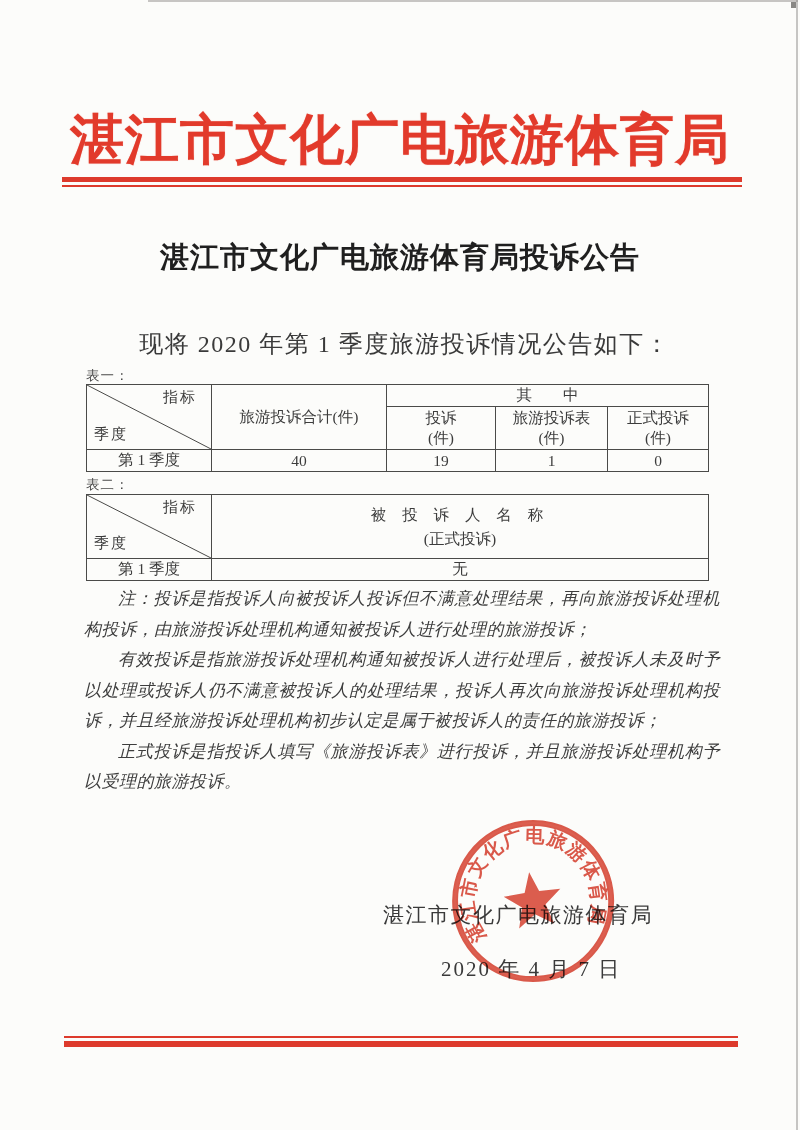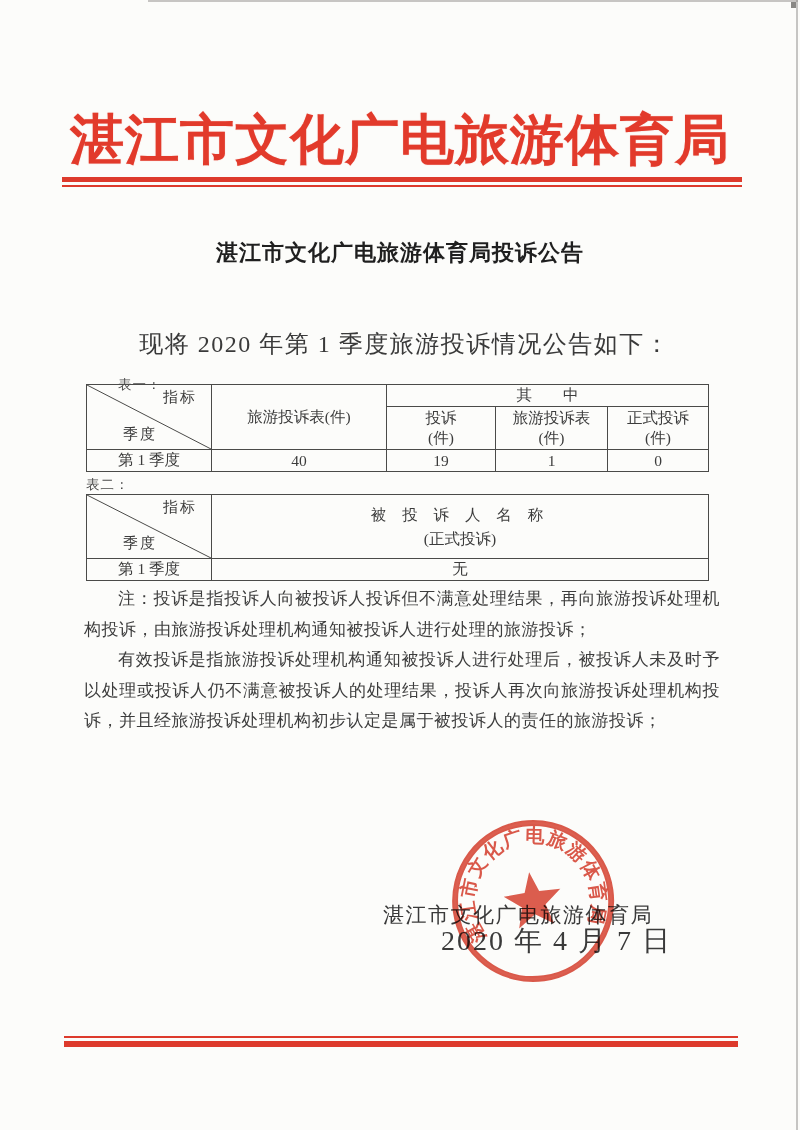--- a/index.html
+++ b/index.html
@@ -31,79 +31,79 @@
     white-space:nowrap;
   }
   .rule-top{position:absolute;left:62px;top:177px;width:680px;}
   .rule-top .thick{height:5px;background:#dd3a2c;}
   .rule-top .gap{height:3px;}
   .rule-top .thin{height:2px;background:#dd3a2c;}
 
   .doc-title{
     position:absolute;left:0;top:238px;width:100%;
     text-align:center;
-    font-size:22px;font-weight:700;
+    font-size:29px;font-weight:700;
     letter-spacing:1px;color:#1f1f1f;
     white-space:nowrap;
   }
 
   .intro{
     position:absolute;left:84px;top:328px;width:640px;
     font-size:24px;color:#3a3a3a;
     text-indent:2.3em;letter-spacing:1.5px;
   }
 
   .tbl-label{
     position:absolute;left:86px;
     font-size:13.5px;color:#4a4a4a;letter-spacing:1px;
   }
-  .tbl-label.one{top:376px;margin-left:32px;}
+  .tbl-label.one{top:367px;}
   .tbl-label.two{top:476px;font-family:Liberation Mono, monospace;}
 
   table.gov{
     position:absolute;left:86px;
     border-collapse:collapse;table-layout:fixed;
     font-size:15.5px;color:#3c3c3c;
   }
   table.gov.t1{top:384px;width:622px;}
   table.gov.t2{top:494px;width:622px;}
   table.gov td{
     border:1px solid #4a4a48;
     text-align:center;vertical-align:middle;
     padding:0;overflow:hidden;
   }
   td.diag{position:relative;}
   td.diag svg{position:absolute;left:0;top:0;width:100%;height:100%;}
   .diag-top{position:absolute;right:14px;top:3px;font-size:15px;letter-spacing:2px;}
-  .diag-bottom{position:absolute;left:7px;bottom:5px;font-size:15px;letter-spacing:2px;margin-left:29px;}
+  .diag-bottom{position:absolute;left:7px;bottom:5px;font-size:15px;letter-spacing:2px;}
   .twoline{line-height:20px;}
   .sp6{letter-spacing:6px;}
   .datacell{font-family:"Liberation Serif","DejaVu Serif",serif;}
 
   .notes{
     position:absolute;left:84px;top:584px;width:636px;
     font-size:17px;line-height:30.5px;color:#3d3d3d;
-    text-align:justify;letter-spacing:.5px;
+    text-align:justify;letter-spacing:.5px;font-style:italic;
   }
   .notes p{margin:0;text-indent:2em;}
 
   .closing{
     position:absolute;left:84px;top:796px;
     font-size:20px;color:#3a3a3a;
     text-indent:2.4em;letter-spacing:4px;
   }
 
   .signature{
     position:absolute;left:383px;top:901px;
     font-size:21px;color:#3a3a3a;letter-spacing:1.5px;
     white-space:nowrap;
   }
   .docdate{
-    position:absolute;left:441px;top:922px;
-    font-size:28px;color:#3a3a3a;letter-spacing:2px;
+    position:absolute;left:441px;top:955px;
+    font-size:21px;color:#3a3a3a;letter-spacing:2px;
     white-space:nowrap;
   }
 
   .stamp{
     position:absolute;left:448px;top:814px;
     width:170px;height:172px;
     mix-blend-mode:multiply;
     opacity:.9;
     transform:rotate(-8deg);
   }
@@ -144,21 +144,21 @@
       </colgroup>
     <tbody>
         <tr style="height:20px">
       <td class="diag" rowspan="2">
         <svg viewBox="0 0 100 100" preserveAspectRatio="none">
           <line x1="0" y1="0" x2="100" y2="100" stroke="#4a4a48" stroke-width="1" vector-effect="non-scaling-stroke"></line>
         </svg>
         <span class="diag-top">指标</span>
         <span class="diag-bottom">季度</span>
       </td>
-      <td rowspan="2">旅游投诉表(件)</td>
+      <td rowspan="2">旅游投诉合计(件)</td>
       <td colspan="3">其　　中</td>
     </tr>
     <tr style="height:43px">
       <td class="twoline">
         <div>投诉</div>
         <div>(件)</div>
       </td>
       <td class="twoline">
         <div>旅游投诉表</div>
         <div>(件)</div>
@@ -201,20 +201,21 @@
     <tr style="height:22px">
       <td class="datacell">第 1 季度</td>
       <td class="datacell">无</td>
     </tr>
   </tbody>
     </table>
 
   <div class="notes">
     <p>注：投诉是指投诉人向被投诉人投诉但不满意处理结果，再向旅游投诉处理机构投诉，由旅游投诉处理机构通知被投诉人进行处理的旅游投诉；</p>
     <p>有效投诉是指旅游投诉处理机构通知被投诉人进行处理后，被投诉人未及时予以处理或投诉人仍不满意被投诉人的处理结果，投诉人再次向旅游投诉处理机构投诉，并且经旅游投诉处理机构初步认定是属于被投诉人的责任的旅游投诉；</p>
+    <p>正式投诉是指投诉人填写《旅游投诉表》进行投诉，并且旅游投诉处理机构予以受理的旅游投诉。</p>
   </div>
 
 
   <div class="signature">湛江市文化广电旅游体育局</div>
   <div class="docdate">2020 年 4 月 7 日</div>
 
   <svg class="stamp" viewBox="0 0 170 170">
     <circle cx="85" cy="86" r="78" fill="none" stroke="#d63826" stroke-width="6" opacity="0.92"></circle>
     <circle cx="85" cy="86" r="78" fill="none" stroke="#e05545" stroke-width="2" opacity="0.5"></circle>
     <polygon points="85,57 92.35,76.89 113.53,77.73 96.89,90.86 102.63,111.27 85,99.5 67.37,111.27 73.11,90.86 56.47,77.73 77.65,76.89" fill="#d63826" opacity="0.9"></polygon>

